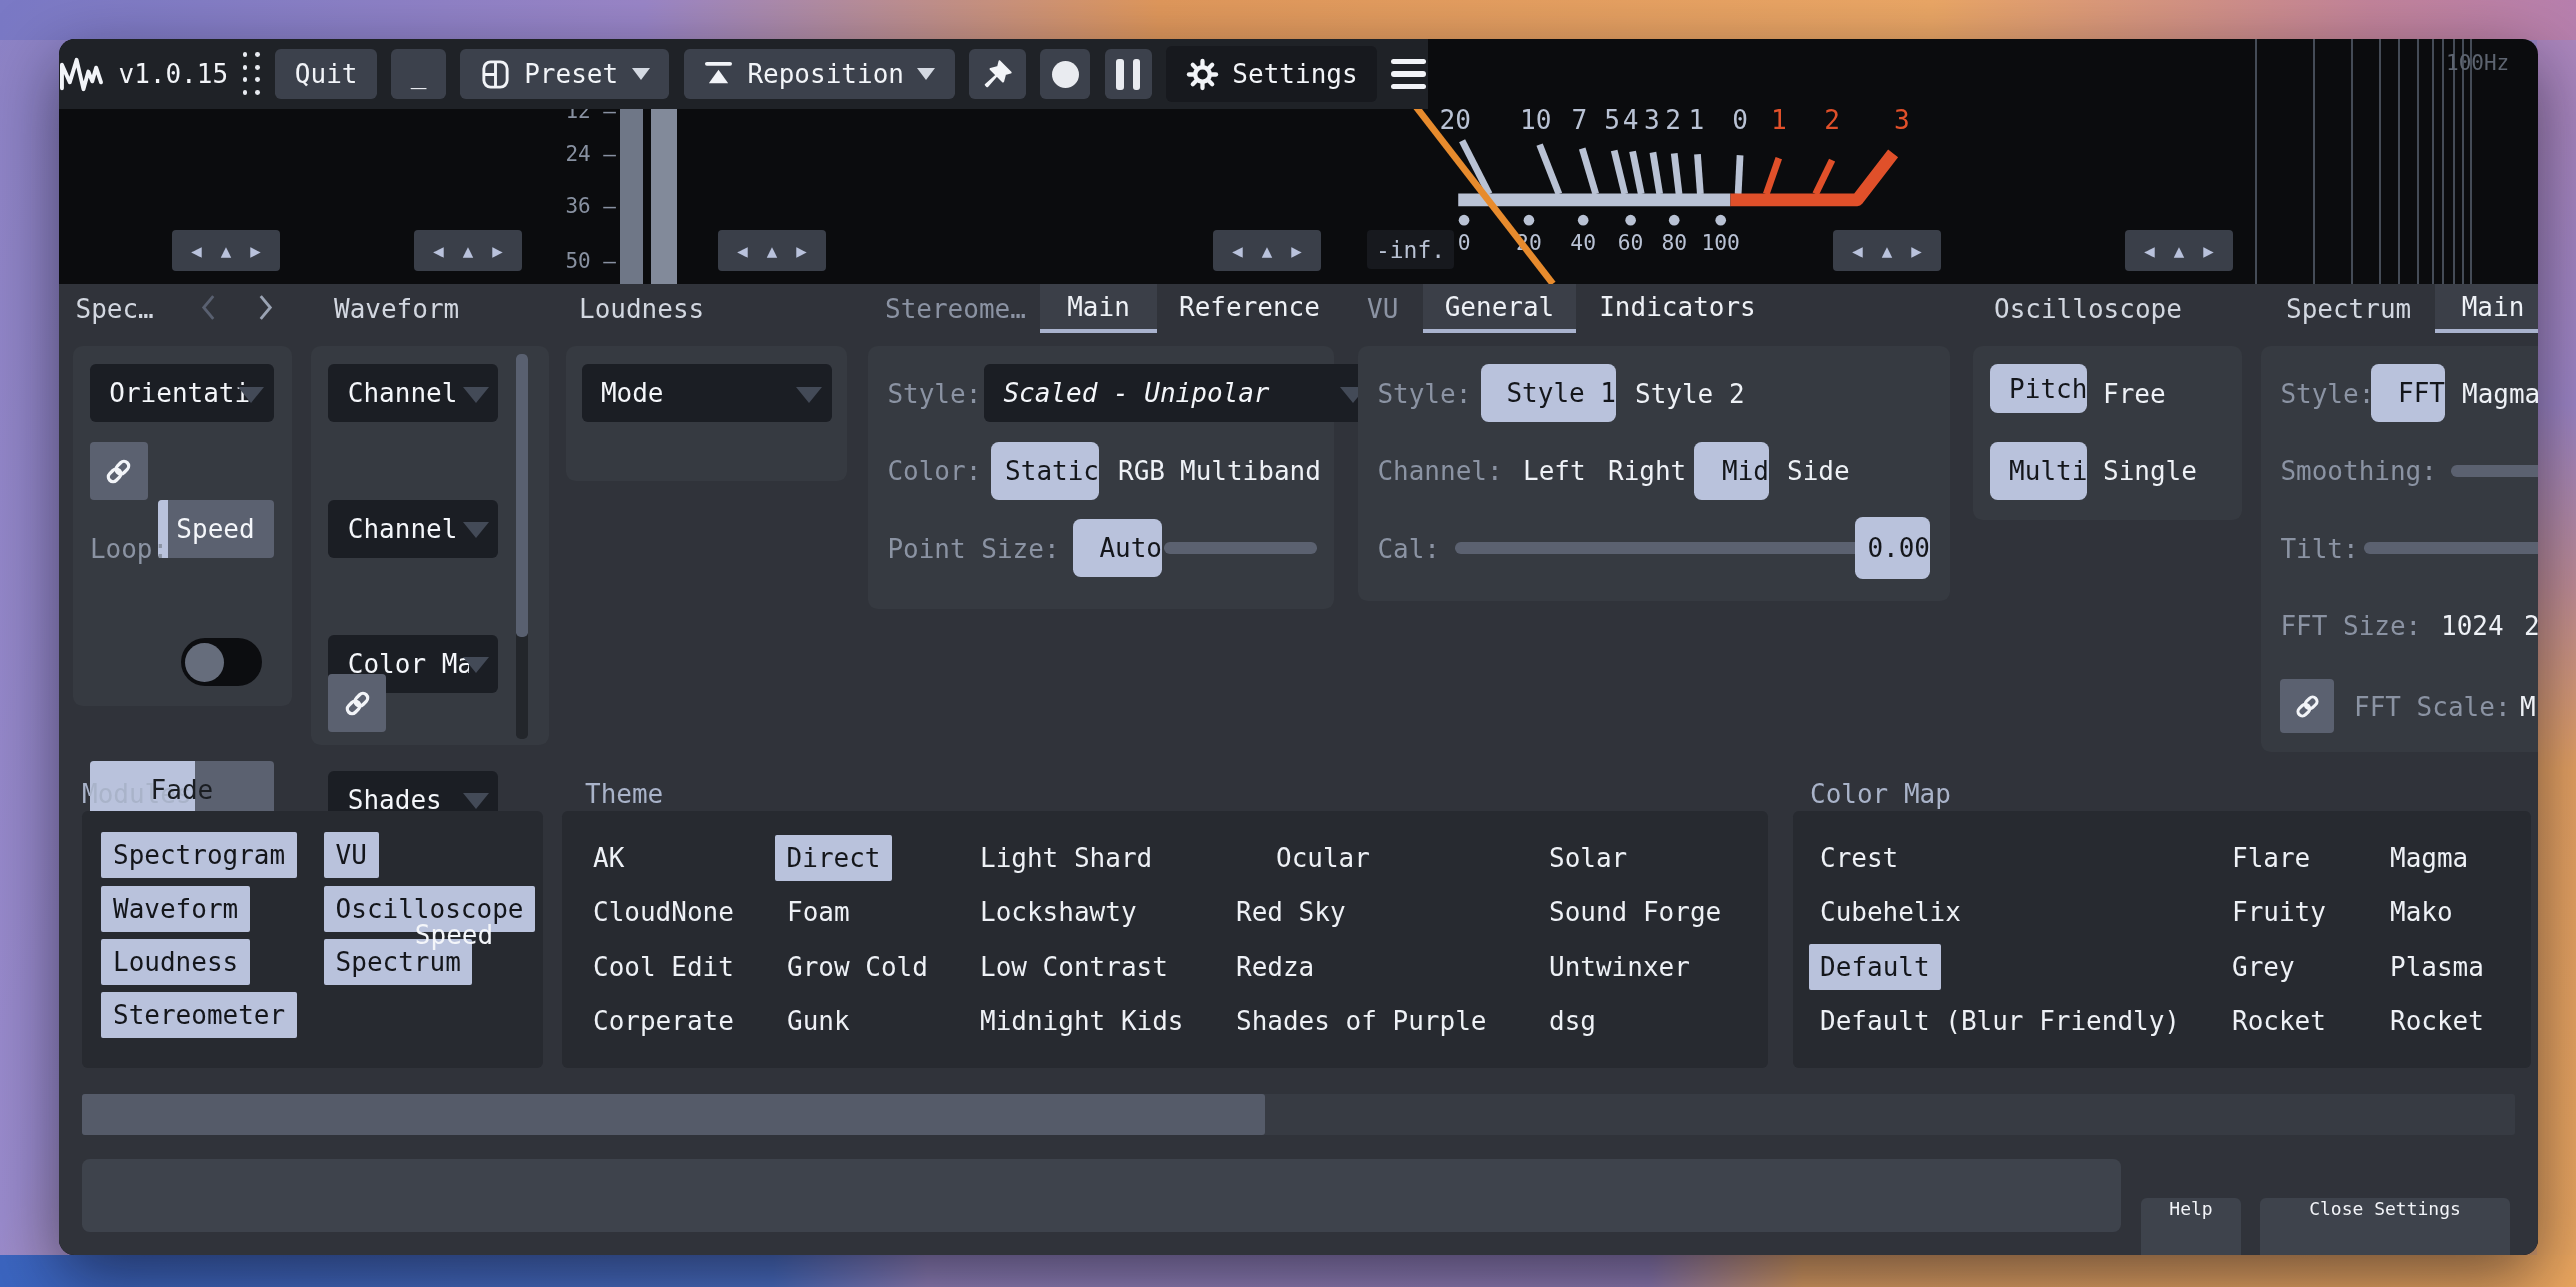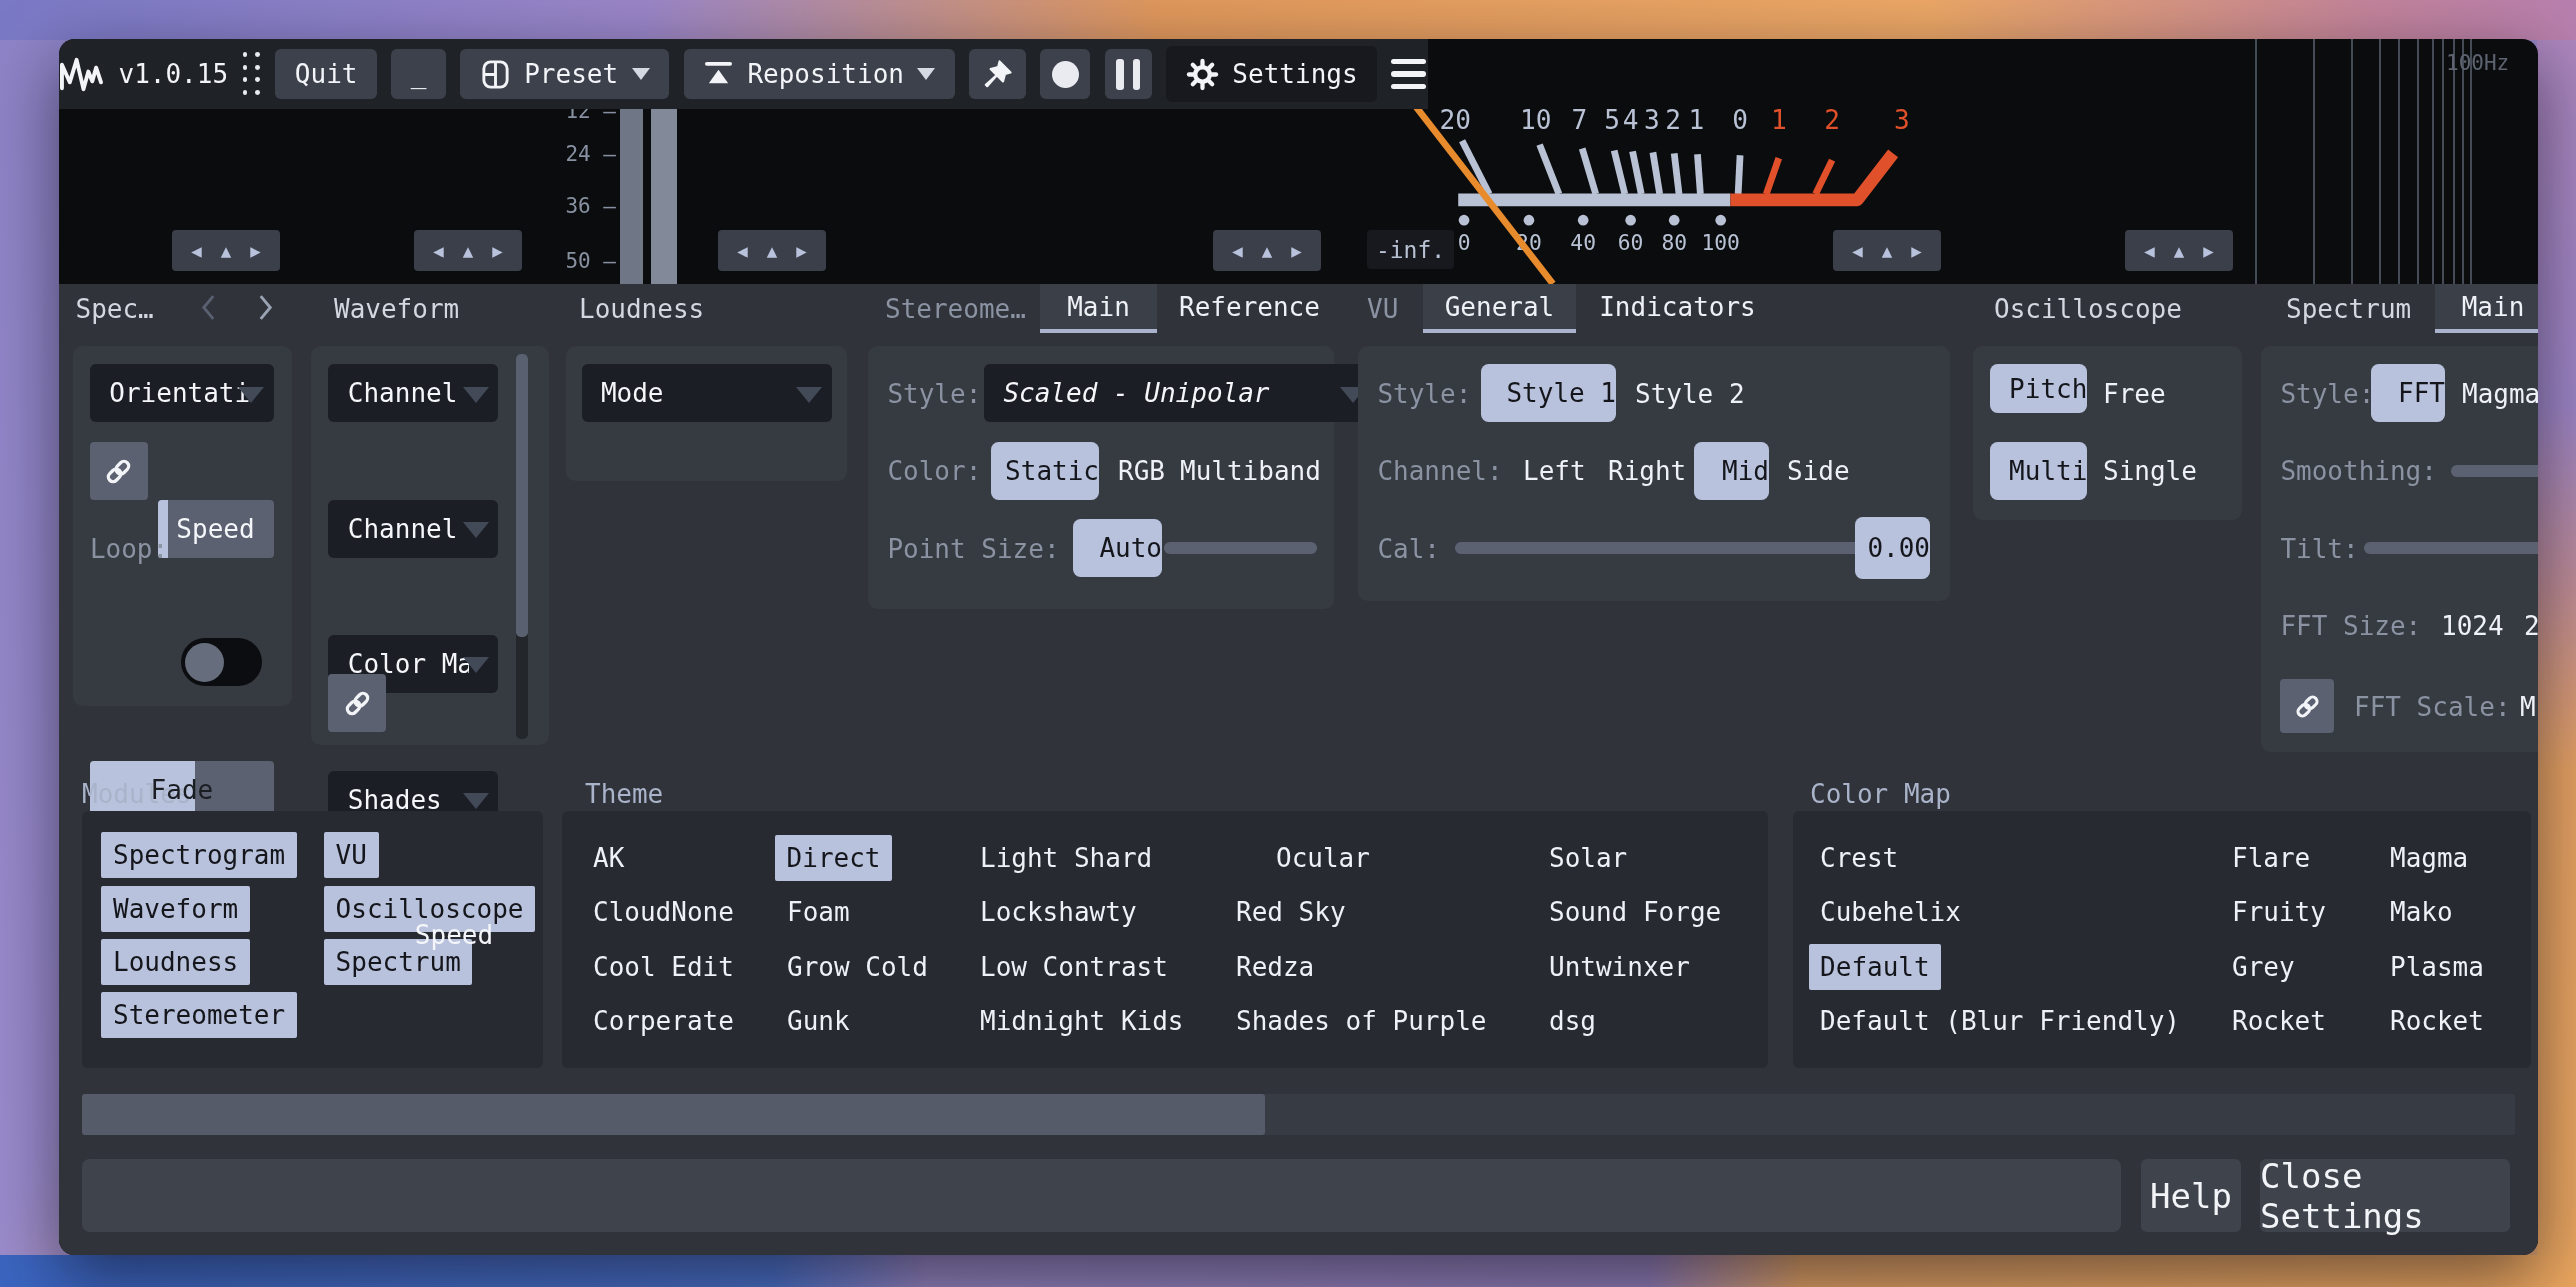--- a/index.html
+++ b/index.html
@@ -64,22 +64,22 @@
   .track{background:#5b6170;border-radius:5.8px;height:11.6px;}
   .toggle{width:81px;height:48px;background:#0c0d10;border-radius:25px;position:relative;}
   .toggle .knob{position:absolute;left:4.8px;top:4.8px;width:39px;height:39px;border-radius:50%;background:#666d7c;}
   .vscroll{background:#23262b;border-radius:4.8px;}
   .vscroll .vthumb{background:#596070;border-radius:4.8px;width:100%;}
   .secitem{font-size:26px;color:#eef1f6;line-height:46px;white-space:nowrap;position:absolute;height:46px;}
   .secitem.sel{background:#b9c2dc;color:#14161b;padding:0 11.6px;border-radius:1.9px;}
   .hscroll{background:#373b43;border-radius:2.9px;position:absolute;}
   .hscroll .hthumb{background:#555b69;border-radius:2.9px;height:100%;}
   .statusbar{background:#3e434c;border-radius:7.7px;}
-  .fbtn{background:#3e434c;border-radius:5.8px;color:#f2f4f8;font-size:34px;display:flex;
-        align-items:center;justify-content:center;}
+  .fbtn{background:#3e434c;border-radius:5.8px;color:#f2f4f8;font-size:18px;display:flex;
+        align-items:flex-start;justify-content:center;margin-top:39px;}
 </style>
 </head>
 <body>
 
 <div class="abs wp-top"></div>
 <div class="abs wp-bottom"></div>
 <div class="abs wp-right"></div>
 
 <div class="abs window">
 

